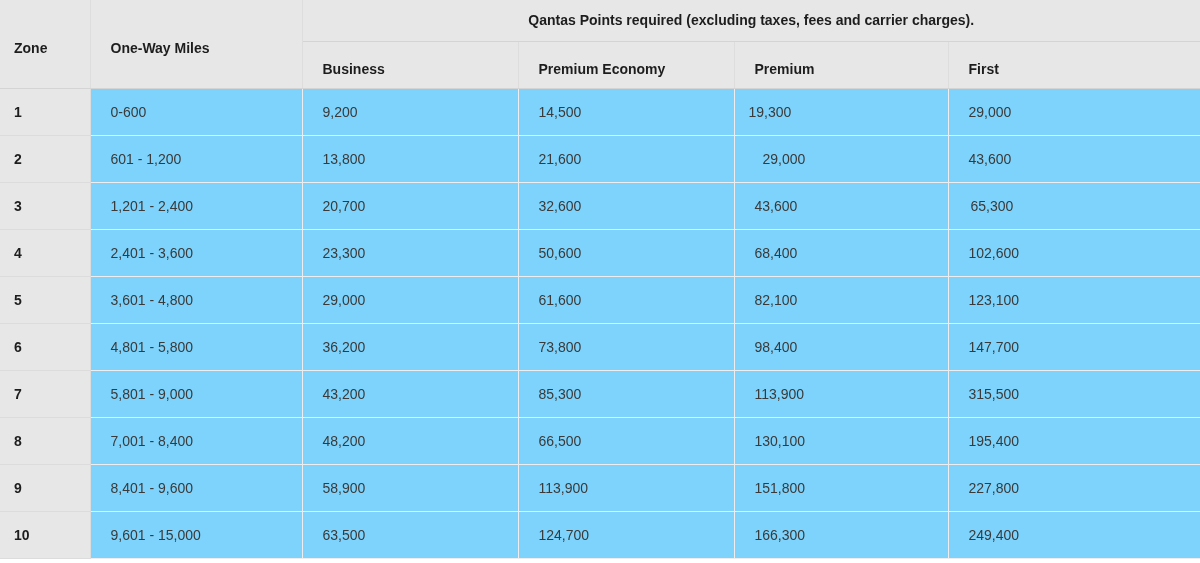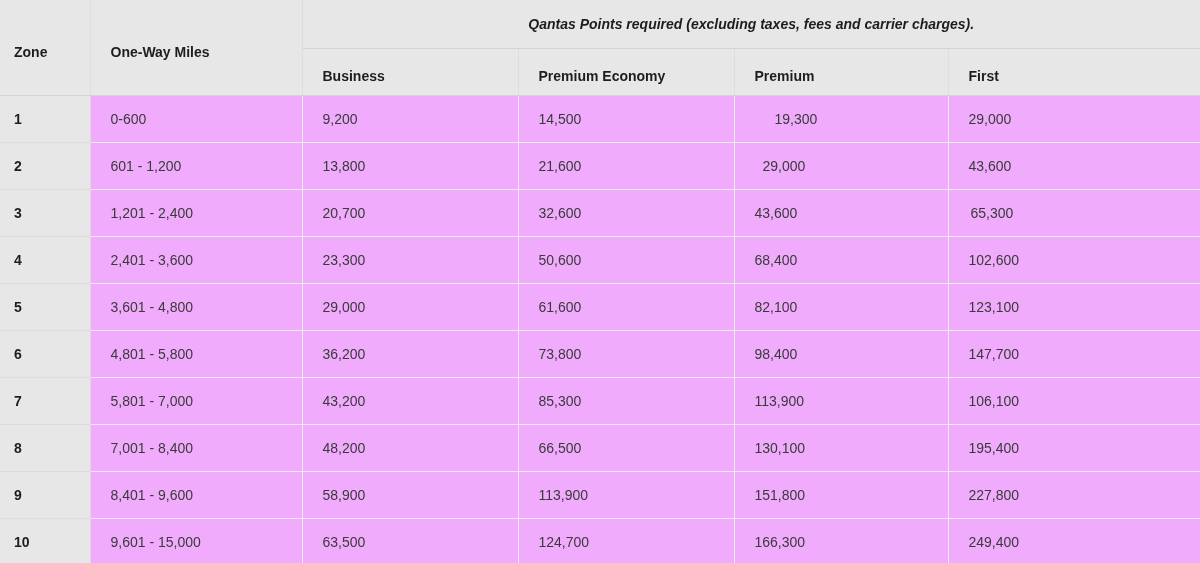--- a/index.html
+++ b/index.html
@@ -39,25 +39,24 @@
     font-size: 14px;
     text-align: left;
     padding: 8px 0 0 20px;
     vertical-align: middle;
     border: 0;
   }
 
   th.grp-points {
     height: 41px;
     text-align: center;
-    padding: 16px 10px;
+    padding: 8px 10px;
     font-weight: 600;
     border-bottom: 1px solid #d4d4d4;
     border-left: 1px solid #d4d4d4;
-    font-style: italic;
   }
 
   th.rowspan-cell {
     height: 88px;
     vertical-align: middle;
     border-bottom: 1px solid #d4d4d4;
   }
 
   th.zone-head {
     padding-left: 14px;
@@ -74,21 +73,21 @@
     border-bottom: 1px solid #d4d4d4;
     border-right: 1px solid #dddddd;
   }
   th.sub.last { border-right: 0; }
 
   
   tbody td {
     height: 47px;
     padding: 0 0 0 20px;
     vertical-align: middle;
-    background: #f0abfc;
+    background: #7dd3fc;
     border-bottom: 1px solid #ededed;
     border-right: 1px solid #ededed;
     font-size: 14px;
     color: #3a3a3a;
     white-space: nowrap;
   }
   tbody td.last-col { border-right: 0; }
 
   tbody td.zone-cell {
     background: #e7e7e7;
@@ -97,21 +96,21 @@
     padding-left: 14px;
     border-bottom: 1px solid #dcdcdc;
     border-right: 1px solid #dcdcdc;
   }
 
   tbody td.miles-cell {
     color: #3a3a3a;
   }
 
   
-  .nudge-1 { padding-left: 40px; }
+  .nudge-1 { padding-left: 14px; }
   .nudge-2 { padding-left: 28px; }
   .nudge-3 { padding-left: 22px; }
 </style>
 </head>
 <body>
 
 <table class="award-table">
   <colgroup>
     <col class="c-zone">
     <col class="c-miles">
@@ -179,25 +178,25 @@
       <tr>
         <td class="zone-cell">6</td>
         <td class="miles-cell">4,801 - 5,800</td>
         <td>36,200</td>
         <td>73,800</td>
         <td>98,400</td>
         <td class="last-col">147,700</td>
       </tr>
       <tr>
         <td class="zone-cell">7</td>
-        <td class="miles-cell">5,801 - 7,000</td>
+        <td class="miles-cell">5,801 - 9,000</td>
         <td>43,200</td>
         <td>85,300</td>
         <td>113,900</td>
-        <td class="last-col">106,100</td>
+        <td class="last-col">315,500</td>
       </tr>
       <tr>
         <td class="zone-cell">8</td>
         <td class="miles-cell">7,001 - 8,400</td>
         <td>48,200</td>
         <td>66,500</td>
         <td>130,100</td>
         <td class="last-col">195,400</td>
       </tr>
       <tr>

